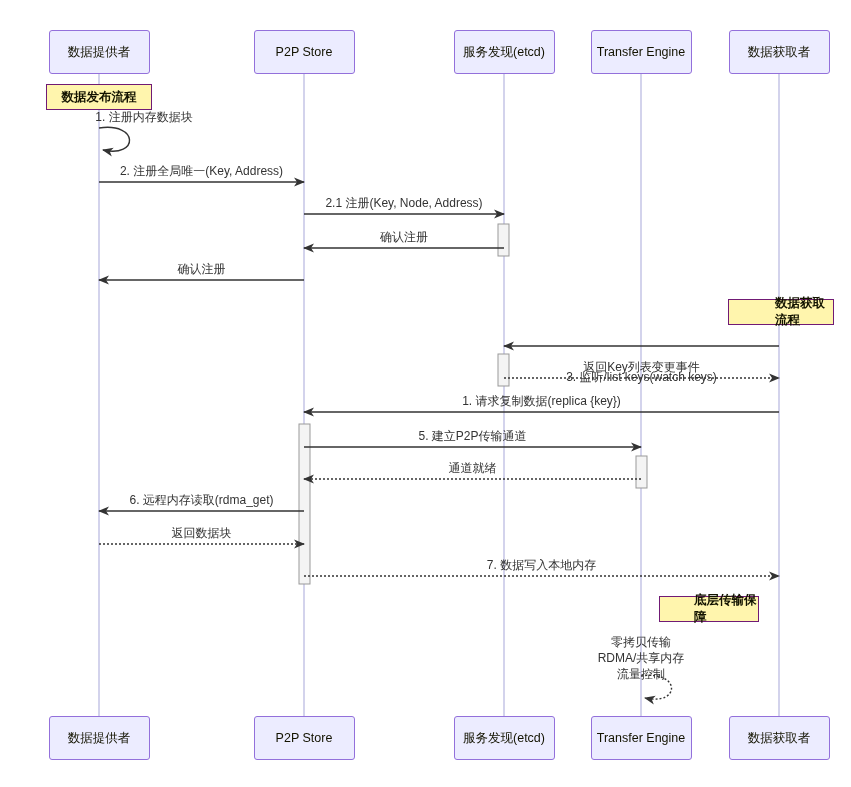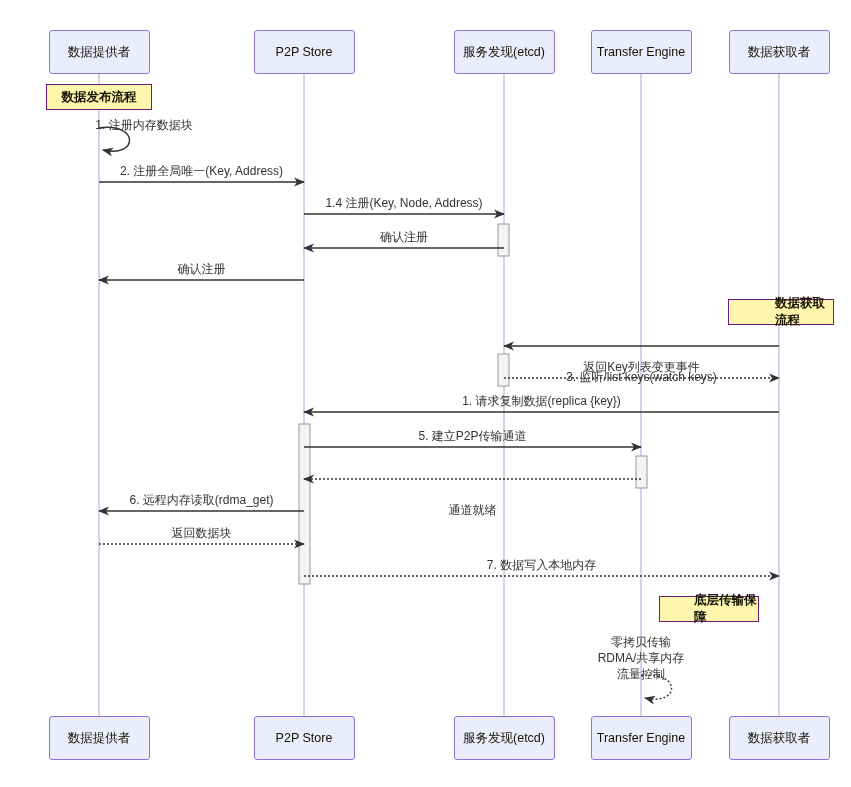--- a/index.html
+++ b/index.html
@@ -129,30 +129,30 @@
         <span>数据发布流程</span>
       </div>
       <div class="note-box" style="left: 728px; top: 299px; width: 106px; height: 26px; padding-left: 46px;">
         <span>数据获取流程</span>
       </div>
       <div class="note-box" style="left: 659px; top: 596px; width: 100px; height: 26px; padding-left: 34px;">
         <span>底层传输保障</span>
       </div>
     </div>
   <div id="layer-labels">
-      <div class="msg-label" style="left: 144px; top: 109px; margin-top: 8px;">1. 注册内存数据块</div>
+      <div class="msg-label" style="left: 144px; top: 109px;">1. 注册内存数据块</div>
       <div class="msg-label" style="left: 201.5px; top: 163px;">2. 注册全局唯一(Key, Address)</div>
-      <div class="msg-label" style="left: 404px; top: 195px;">1.4 注册(Key, Node, Address)</div>
+      <div class="msg-label" style="left: 404px; top: 195px;">2.1 注册(Key, Node, Address)</div>
       <div class="msg-label" style="left: 404px; top: 229px;">确认注册</div>
       <div class="msg-label" style="left: 201.5px; top: 261px;">确认注册</div>
       <div class="msg-label" style="left: 641.5px; top: 345px; margin-top: 24px;">3. 监听/list keys(watch keys)</div>
       <div class="msg-label" style="left: 641.5px; top: 359px;">返回Key列表变更事件</div>
       <div class="msg-label" style="left: 541.5px; top: 393px;">1. 请求复制数据(replica {key})</div>
       <div class="msg-label" style="left: 472.5px; top: 428px;">5. 建立P2P传输通道</div>
-      <div class="msg-label" style="left: 472.5px; top: 460px; margin-top: 42px;">通道就绪</div>
+      <div class="msg-label" style="left: 472.5px; top: 460px;">通道就绪</div>
       <div class="msg-label" style="left: 201.5px; top: 492px;">6. 远程内存读取(rdma_get)</div>
       <div class="msg-label" style="left: 201.5px; top: 525px;">返回数据块</div>
       <div class="msg-label" style="left: 541.5px; top: 557px;">7. 数据写入本地内存</div>
       <div class="note-text" style="left: 641px; top: 634px;">零拷贝传输
 RDMA/共享内存
 流量控制</div>
     </div>
 </div>
 
 </body></html>

